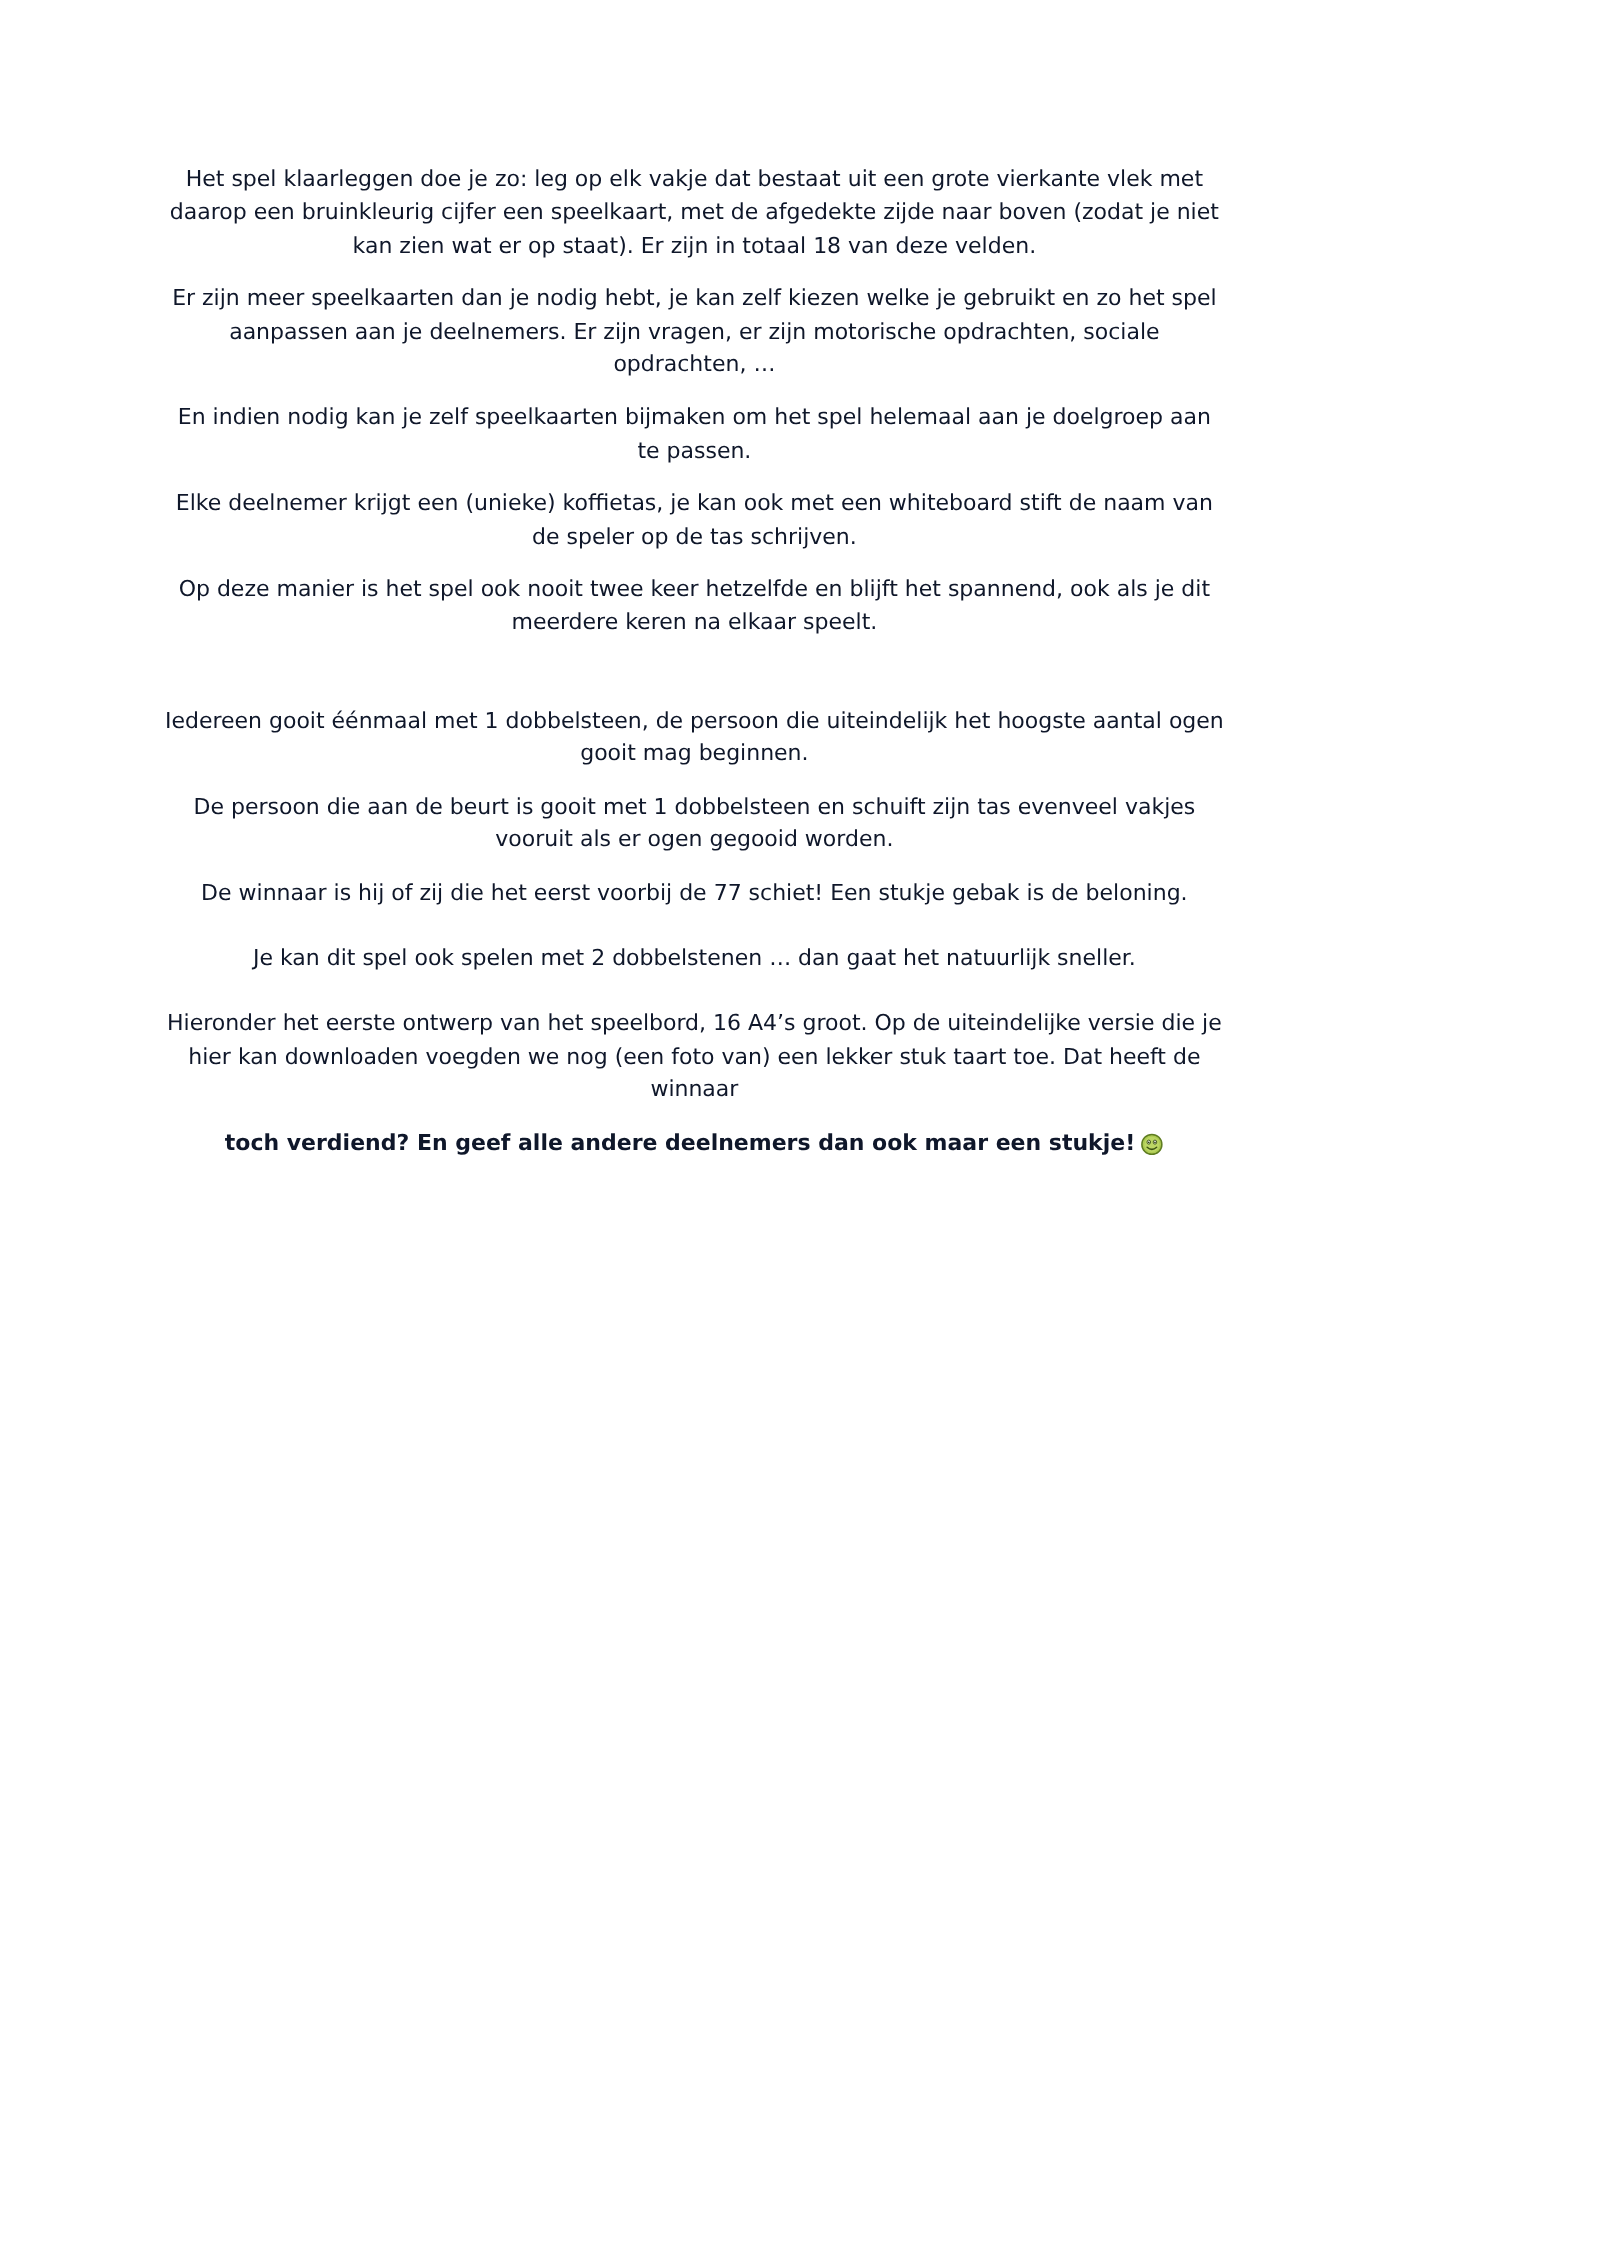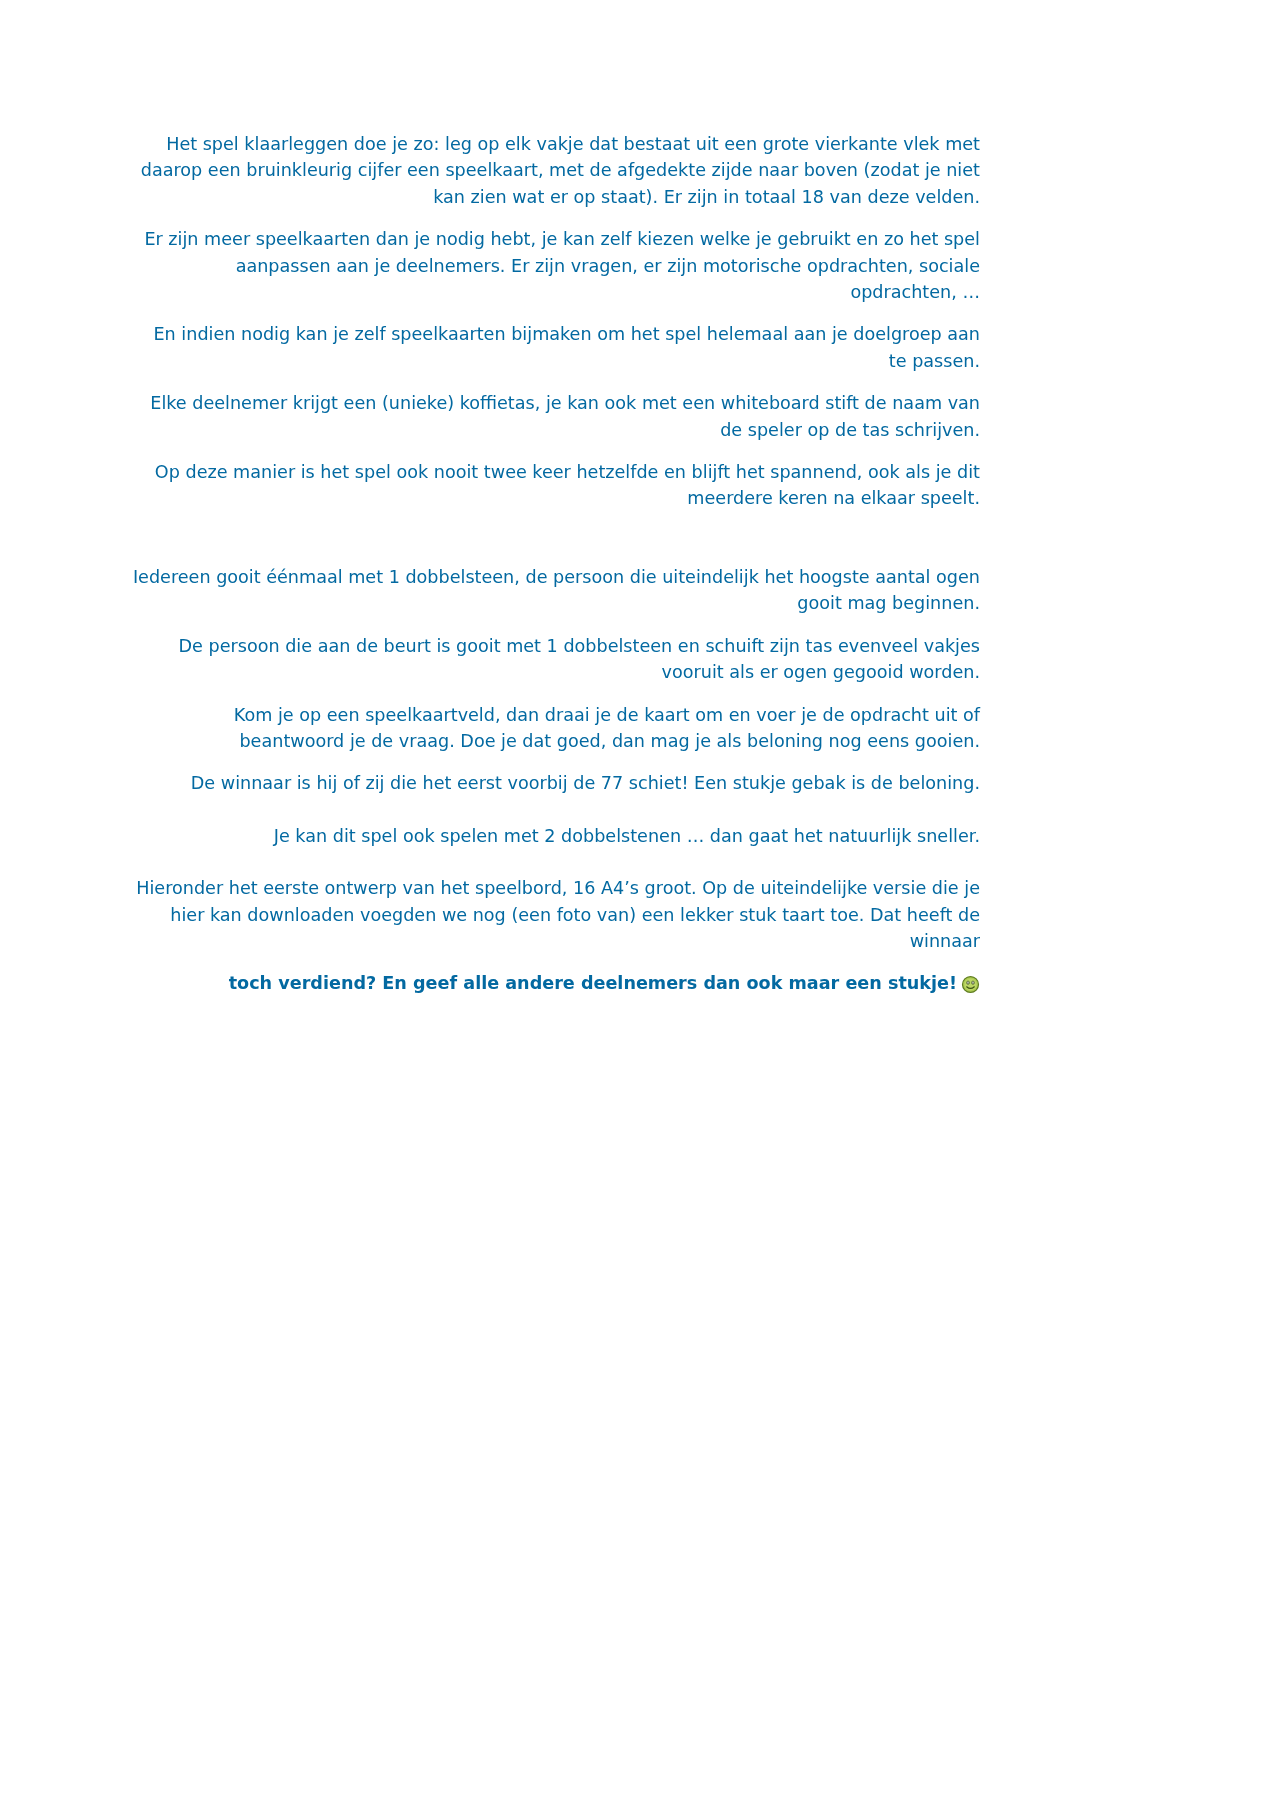--- a/index.html
+++ b/index.html
@@ -24,23 +24,23 @@
   .content {
     position: absolute;
     left: 131px;
     top: 131px;
     width: 849px;
   }
   .para {
     font-size: 17.6px;
     line-height: 26.4px;
     letter-spacing: 0.0px;
-    text-align: right;
+    text-align: center;
     margin: 0;
-    color: #0369a1;
+    color: #0f172a;
     word-spacing: 0px;
   }
   .para + .para {
     margin-top: 16px;
   }
   .gap-small {
     height: 26px;
   }
   .last-line {
     display: block;
@@ -69,21 +69,20 @@
     <p class="para">Elke deelnemer krijgt een (unieke) koffietas, je kan ook met een whiteboard stift de naam van de speler op de tas schrijven.</p>
     <p class="para">Op deze manier is het spel ook nooit twee keer hetzelfde en blijft het spannend, ook als je dit meerdere keren na elkaar speelt.</p>
 
     <div class="gap-small"></div>
 
 
     <div class="gap-small"></div>
 
     <p class="para">Iedereen gooit éénmaal met 1 dobbelsteen, de persoon die uiteindelijk het hoogste aantal ogen gooit mag beginnen.</p>
     <p class="para">De persoon die aan de beurt is gooit met 1 dobbelsteen en schuift zijn tas evenveel vakjes vooruit als er ogen gegooid worden.</p>
-    <p class="para">Kom je op een speelkaartveld, dan draai je de kaart om en voer je de opdracht uit of beantwoord je de vraag. Doe je dat goed, dan mag je als beloning nog eens gooien.</p>
     <p class="para">De winnaar is hij of zij die het eerst voorbij de 77 schiet! Een stukje gebak is de beloning.</p>
 
     <div class="gap-small"></div>
 
     <p class="para">Je kan dit spel ook spelen met 2 dobbelstenen … dan gaat het natuurlijk sneller.</p>
 
     <div class="gap-small"></div>
 
     <p class="para">Hieronder het eerste ontwerp van het speelbord, 16 A4’s groot. Op de uiteindelijke versie die je hier kan downloaden voegden we nog (een foto van) een lekker stuk taart toe. Dat heeft de winnaar</p>
     <p class="para last-line"><span>toch verdiend? En geef alle andere deelnemers dan ook maar een stukje!</span><span class="emoji"><svg width="19" height="19" viewBox="0 0 20 20" xmlns="http://www.w3.org/2000/svg">

